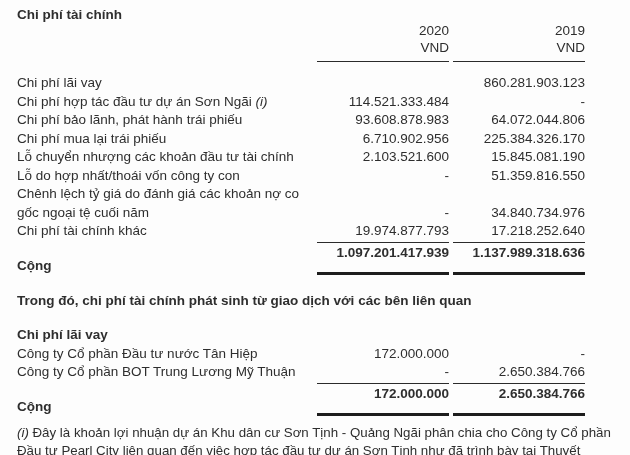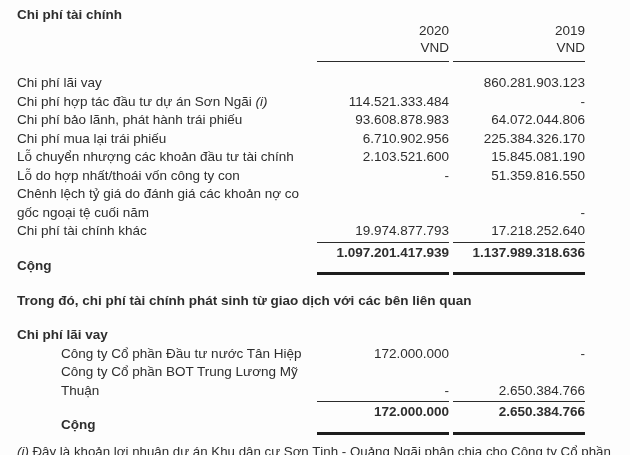--- a/index.html
+++ b/index.html
@@ -47,21 +47,21 @@
   .section-heading {
     margin-top: 17px;
     font-weight: 700;
     line-height: 18px;
   }
   .subheading {
     margin-top: 16px;
     font-weight: 700;
     line-height: 18.5px;
   }
-  .t2 .tbody { margin-top: 0; margin-left: 44px; }
+  .t2 .tbody { margin-top: 0; }
   .footnote {
     margin-top: 8px;
     width: 595px;
     line-height: 17.5px;
     font-size: 13.3px;
   }
 </style>
 </head>
 <body>
 
@@ -114,20 +114,21 @@
         <div class="lbl">Lỗ do hợp nhất/thoái vốn công ty con</div>
         <div class="num">-</div>
         <div class="num">51.359.816.550</div>
       </div>
       <div class="row">
         <div class="lbl">
           <span class="block">Chênh lệch tỷ giá do đánh giá các khoản nợ co</span>
           <span class="block">gốc ngoại tệ cuối năm</span>
         </div>
         <div class="num">-</div>
+        <div class="num">34.840.734.976</div>
       </div>
       <div class="row">
         <div class="lbl">Chi phí tài chính khác</div>
         <div class="num">19.974.877.793</div>
         <div class="num">17.218.252.640</div>
       </div>
       <div class="row total-row">
         <div class="lbl">Cộng</div>
         <div class="num">1.097.201.417.939</div>
         <div class="num">1.137.989.318.636</div>

